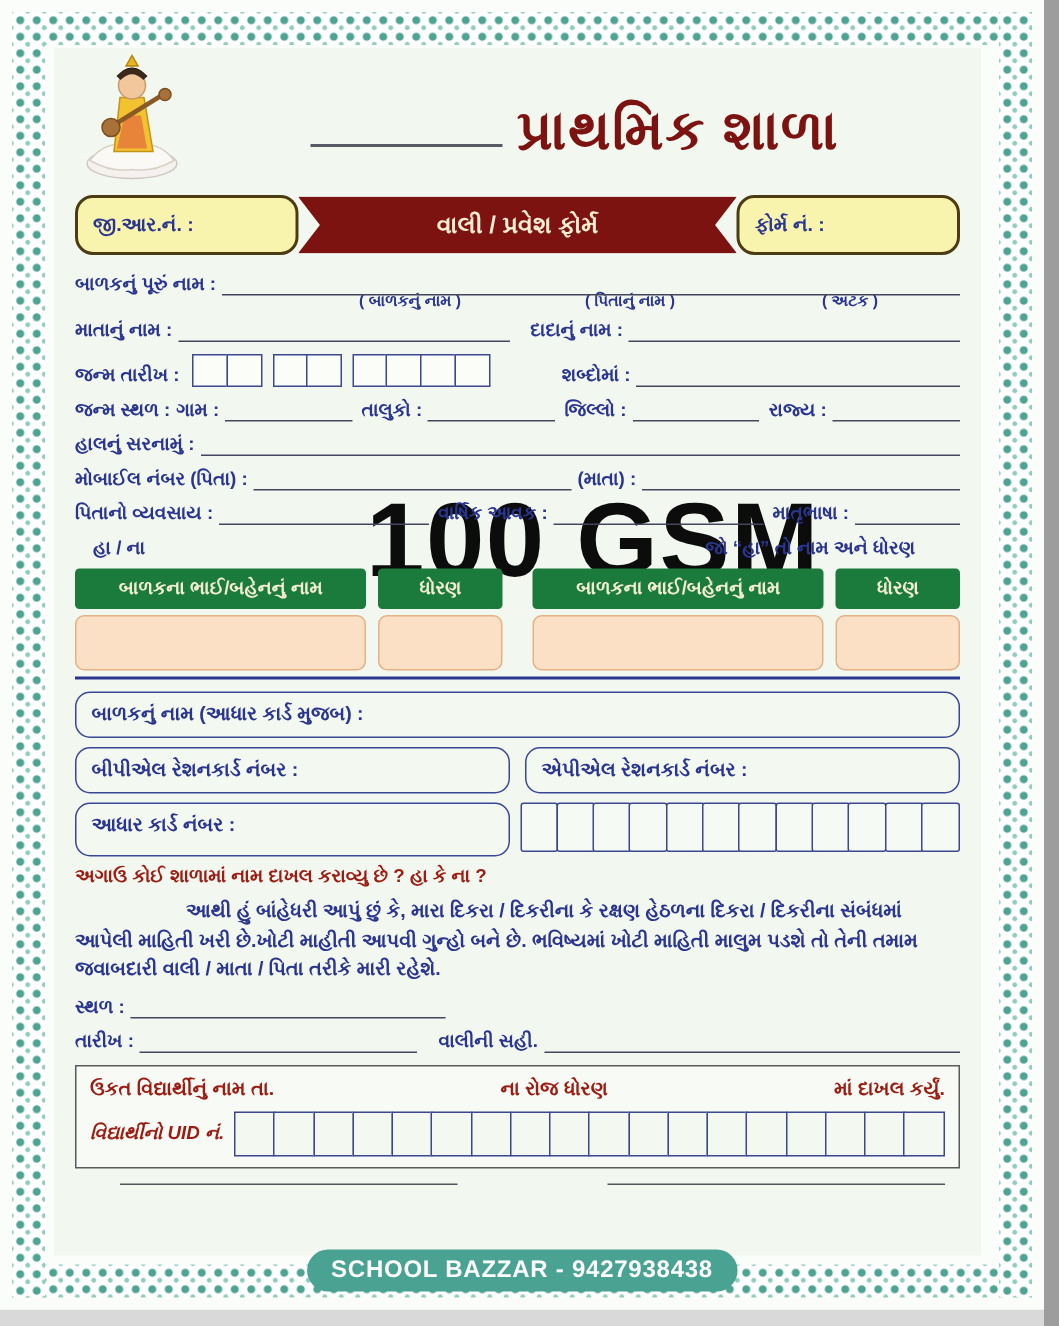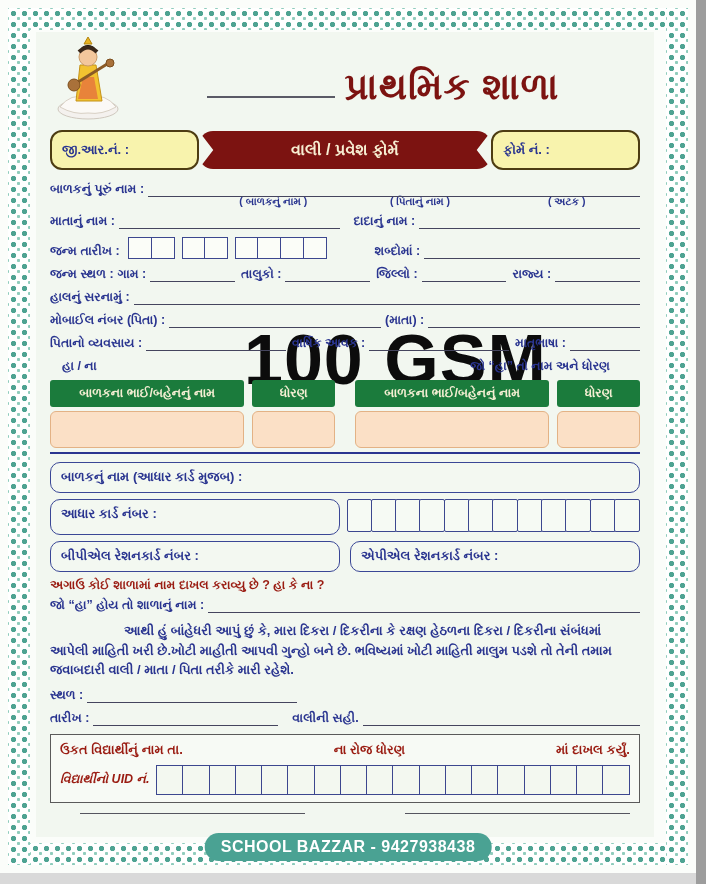--- a/index.html
+++ b/index.html
@@ -30,21 +30,21 @@
   .deity { width:76px; height:86px; flex:0 0 76px; }
   .titlewrap { flex:1; display:flex; align-items:center; justify-content:center; margin-top:18px; }
   .title-line { width:128px; border-bottom:2px solid #5a5a66; margin-right:10px; transform:translateY(10px); }
   .main-title { font-size:37px; font-weight:bold; color:var(--accent-maroon,#8a1410); letter-spacing:1px; }
 
   .hdr-row2 { display:flex; align-items:center; justify-content:space-between; margin:8px 0 12px 0; }
   .ybox { width:152px; height:40px; background:var(--box-yellow,#f8f3ad); border:2px solid #4d3c12;
     border-radius:12px; display:flex; align-items:center; padding-left:10px; font-size:13px; }
   .ribbon { width:300px; height:38px; background:var(--accent-maroon,#701312);
     clip-path:polygon(0 0,100% 0,95% 50%,100% 100%,0 100%,5% 50%);
-    display:flex; align-items:center; justify-content:center;border-radius:14px; }
+    display:flex; align-items:center; justify-content:center; }
   .ribbon span { color:#f7eed2; font-size:16px; font-weight:bold; }
 
   
   .row { display:flex; align-items:flex-end; margin-bottom:8px; white-space:nowrap; position:relative; z-index:2; }
   .lbl { flex:0 0 auto; }
   .line { flex:1 1 auto; border-bottom:1.4px solid #45455e; height:14px; margin-left:4px; }
   .line.fix { flex:0 0 auto; }
   .gap { width:14px; flex:0 0 auto; }
   .subrow { display:flex; font-size:10.5px; font-weight:bold; margin:-4px 0 6px 150px; }
   .subrow span { flex:1; text-align:center; }
@@ -240,54 +240,50 @@
         <div class="c w-std"></div>
       </div>
 
       <div class="bluehr"></div>
 
       <div class="rbox" style="margin-bottom:6px;">
         <span>બાળકનું નામ (આધાર કાર્ડ મુજબ) :</span>
       </div>
 
       <div class="rbox-row">
+        <div class="rbox" style="flex:1; margin-right:10px;">
+          <span>બીપીએલ રેશનકાર્ડ નંબર :</span>
+        </div>
+        <div class="rbox" style="flex:1;">
+          <span>એપીએલ રેશનકાર્ડ નંબર :</span>
+        </div>
+      </div>
+
+      <div class="rbox-row">
         <div class="rbox" style="flex:0 0 290px; height:36px;">
           <span>આધાર કાર્ડ નંબર :</span>
         </div>
         <div class="aad-cells">
             <span class="cell"></span>
             <span class="cell"></span>
             <span class="cell"></span>
             <span class="cell"></span>
             <span class="cell"></span>
             <span class="cell"></span>
             <span class="cell"></span>
             <span class="cell"></span>
             <span class="cell"></span>
             <span class="cell"></span>
             <span class="cell"></span>
             <span class="cell"></span>
           </div>
       </div>
 
-      <div class="rbox-row">
-        <div class="rbox" style="flex:1; margin-right:10px;">
-          <span>બીપીએલ રેશનકાર્ડ નંબર :</span>
-        </div>
-        <div class="rbox" style="flex:1;">
-          <span>એપીએલ રેશનકાર્ડ નંબર :</span>
-        </div>
-      </div>
-
       <div class="row redtxt" style="margin-bottom:5px;">
         <span class="lbl">અગાઉ કોઈ શાળામાં નામ દાખલ કરાવ્યુ છે ? હા કે ના ?</span>
-      </div>
-      <div class="row">
-        <span class="lbl">જો “હા” હોય તો શાળાનું નામ :</span>
-        <span class="line"></span>
       </div>
 
       <p class="decl">આથી હું બાંહેધરી આપું છું કે, મારા દિકરા / દિકરીના કે રક્ષણ હેઠળના દિકરા / દિકરીના સંબંધમાં આપેલી માહિતી ખરી છે.ખોટી માહીતી આપવી ગુન્હો બને છે. ભવિષ્યમાં ખોટી માહિતી માલુમ પડશે તો તેની તમામ જવાબદારી વાલી / માતા / પિતા તરીકે મારી રહેશે.</p>
 
       <div class="row">
         <span class="lbl">સ્થળ :</span>
         <span class="line fix" style="width:210px;"></span>
       </div>
       <div class="row">
         <span class="lbl">તારીખ :</span>

